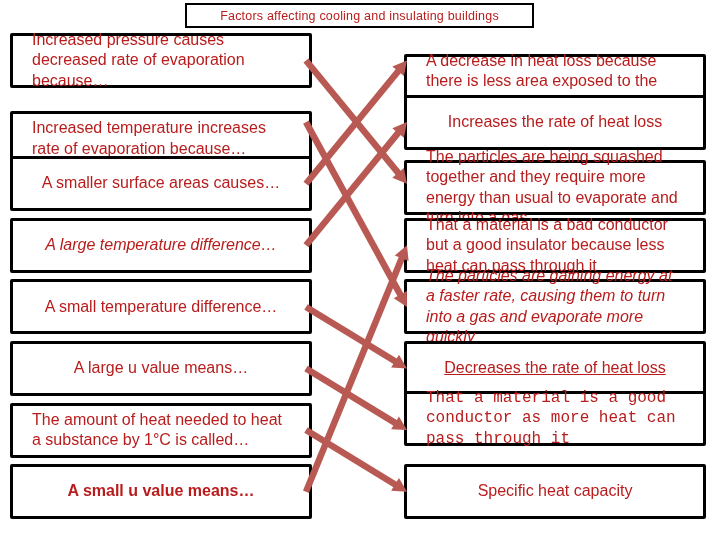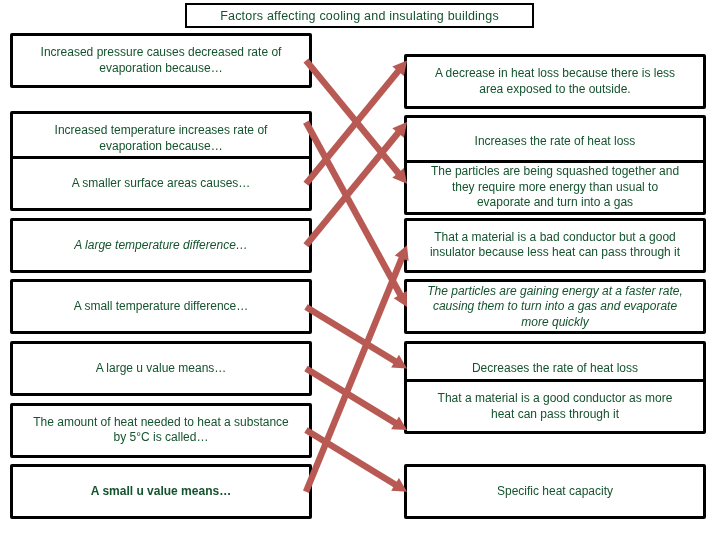--- a/index.html
+++ b/index.html
@@ -3,21 +3,21 @@
 <meta charset="utf-8">
 <style>
   html, body { margin: 0; padding: 0; background: #fff; }
   .slide {
     position: relative;
     width: 720px;
     height: 540px;
     background: #fff;
     overflow: hidden;
     font-family: "Liberation Sans", sans-serif;
-    color: #14532d;
+    color: #b91c1c;
   }
   .title-box {
     position: absolute;
     left: 185px;
     top: 3px;
     width: 349px;
     height: 25px;
     box-sizing: border-box;
     border: 2px solid #000;
     background: #fff;
@@ -31,22 +31,21 @@
     position: absolute;
     width: 302px;
     height: 55px;
     box-sizing: border-box;
     border: 3px solid #000;
     border-radius: 2px;
     background: #fff;
     display: flex;
     align-items: center;
     justify-content: center;
-    text-align: center;
-    font-size: 12px;
+    font-size: 16px;
     line-height: 1.28;
     padding: 2px 19px;
   }
   .match-box.left  { left: 10px; }
   .match-box.right { left: 404px; }
   #arrow-layer {
     position: absolute;
     left: 0; top: 0;
     width: 720px; height: 540px;
     pointer-events: none;
@@ -58,31 +57,31 @@
 <div class="slide">
   <div class="title-box">Factors affecting cooling and insulating buildings</div>
 
   <div id="left-col">
       <div class="match-box left" style="top: 33px; border-color: rgb(0, 0, 0);">Increased pressure causes decreased rate of evaporation because…</div>
       <div class="match-box left" style="top: 111px; border-color: rgb(0, 0, 0);">Increased temperature increases rate of evaporation because…</div>
       <div class="match-box left" style="top: 156.2px; border-color: rgb(0, 0, 0);">A smaller surface areas causes…</div>
       <div class="match-box left" style="top: 217.8px; border-color: rgb(0, 0, 0); font-style: italic;">A large temperature difference…</div>
       <div class="match-box left" style="top: 279.4px; border-color: rgb(0, 0, 0);">A small temperature difference…</div>
       <div class="match-box left" style="top: 341px; border-color: rgb(0, 0, 0);">A large u value means…</div>
-      <div class="match-box left" style="top: 402.6px; border-color: rgb(0, 0, 0);">The amount of heat needed to heat a substance by 5°C is called…</div>
+      <div class="match-box left" style="top: 402.6px; border-color: rgb(0, 0, 0);">The amount of heat needed to heat a substance by 1°C is called…</div>
       <div class="match-box left" style="top: 464.2px; border-color: rgb(0, 0, 0); font-weight: bold;">A small u value means…</div>
     </div>
   <div id="right-col">
       <div class="match-box right" style="top: 33px; border-color: rgb(0, 0, 0); margin-top: 21px;">A decrease in heat loss because there is less area exposed to the outside.</div>
-      <div class="match-box right" style="top: 94.6px; border-color: rgb(0, 0, 0); margin-top: 20px;">Increases the rate of heat loss</div>
+      <div class="match-box right" style="top: 94.6px; border-color: rgb(0, 0, 0);">Increases the rate of heat loss</div>
       <div class="match-box right" style="top: 160px; border-color: rgb(0, 0, 0);">The particles are being squashed together and they require more energy than usual to evaporate and turn into a gas</div>
       <div class="match-box right" style="top: 217.8px; border-color: rgb(0, 0, 0);">That a material is a bad conductor but a good insulator because less heat can pass through it</div>
       <div class="match-box right" style="top: 279.4px; border-color: rgb(0, 0, 0); font-style: italic;">The particles are gaining energy at a faster rate, causing them to turn into a gas and evaporate more quickly</div>
-      <div class="match-box right" style="top: 341px; border-color: rgb(0, 0, 0);">Decreases the rate of heat loss</div>
-      <div class="match-box right" style="top: 379px; border-color: rgb(0, 0, 0);">That a material is a good conductor as more heat can pass through it</div>
+      <div class="match-box right" style="top: 341px; border-color: rgb(0, 0, 0); text-decoration: underline;">Decreases the rate of heat loss</div>
+      <div class="match-box right" style="top: 391px; border-color: rgb(0, 0, 0); font-family: Liberation Mono, monospace;">That a material is a good conductor as more heat can pass through it</div>
       <div class="match-box right" style="top: 464.2px; border-color: rgb(0, 0, 0);">Specific heat capacity</div>
     </div>
 
   <svg id="arrow-layer" viewBox="0 0 720 540" xmlns="http://www.w3.org/2000/svg">
       <g>
         <line x1="306" y1="60.5" x2="399.39212596160513" y2="174.41990018286884" stroke="#b85a53" stroke-width="6.5"></line>
         <polygon points="407,183.7 392.32408456949906,177.62813815401043 403.92420934091297,168.11829560601686" fill="#b85a53"></polygon>
       </g>
       <g>
         <line x1="306" y1="122.1" x2="401.2449934839386" y2="296.3700474834836" stroke="#b85a53" stroke-width="6.5"></line>

